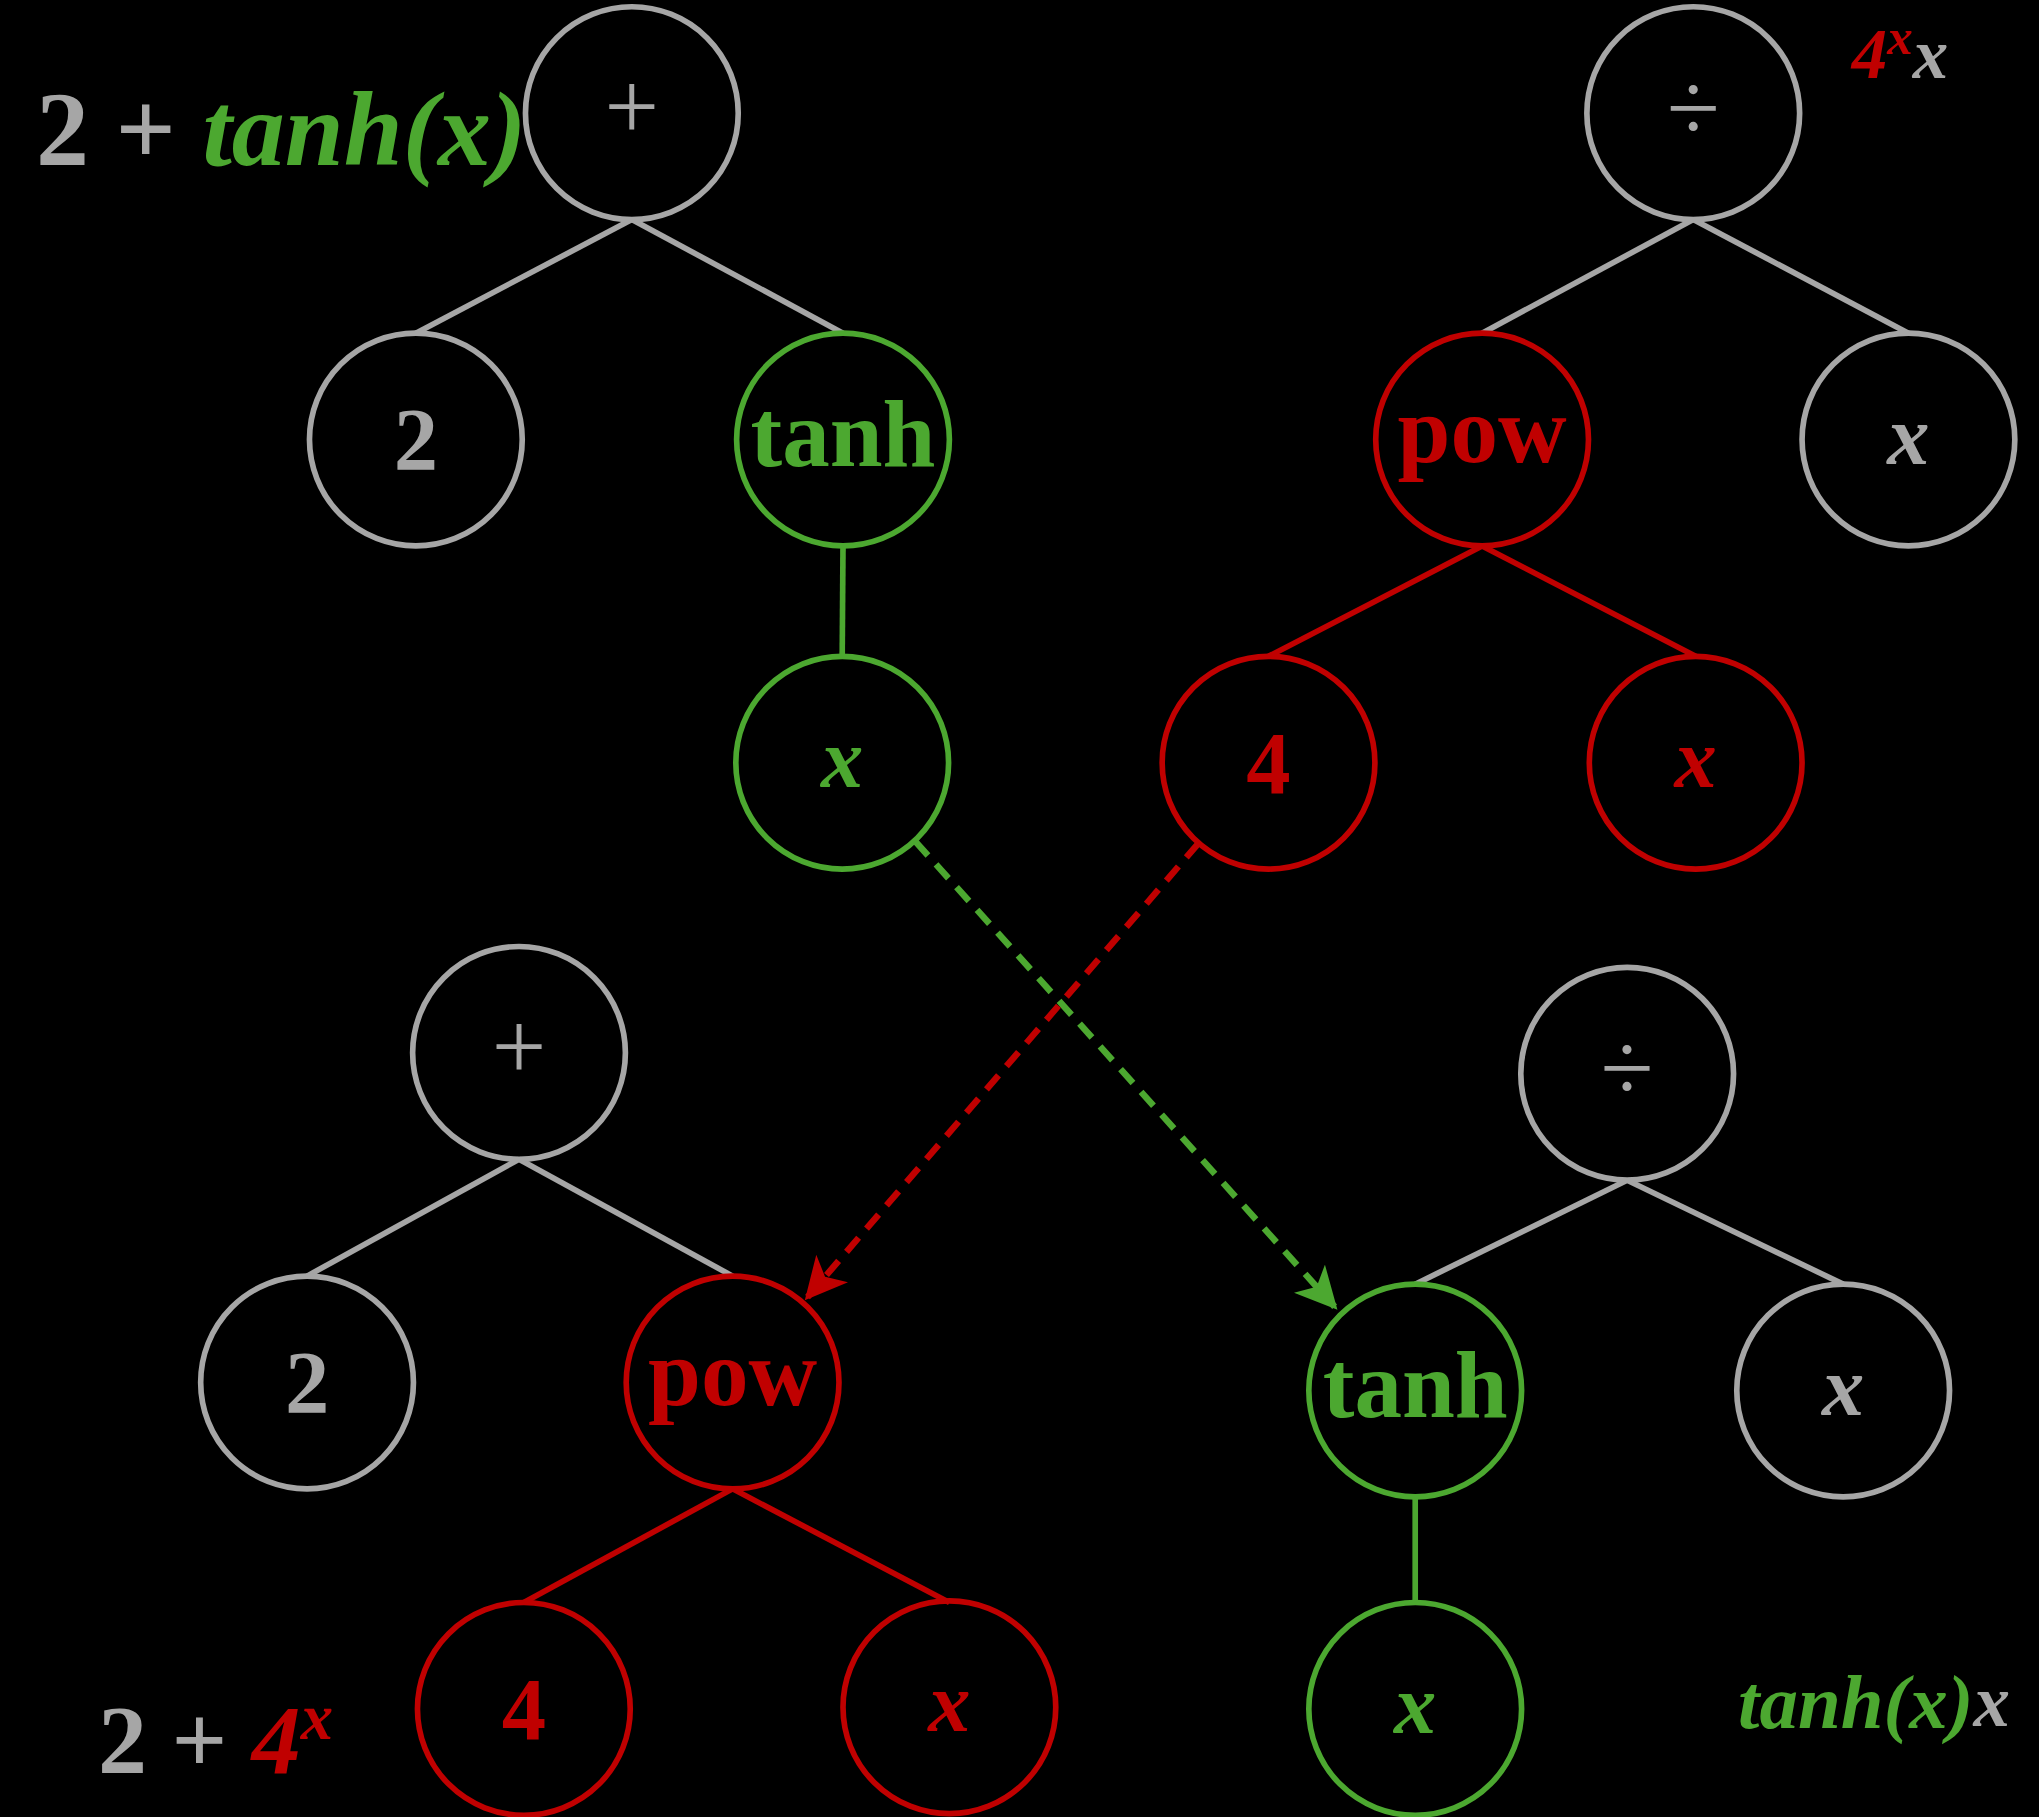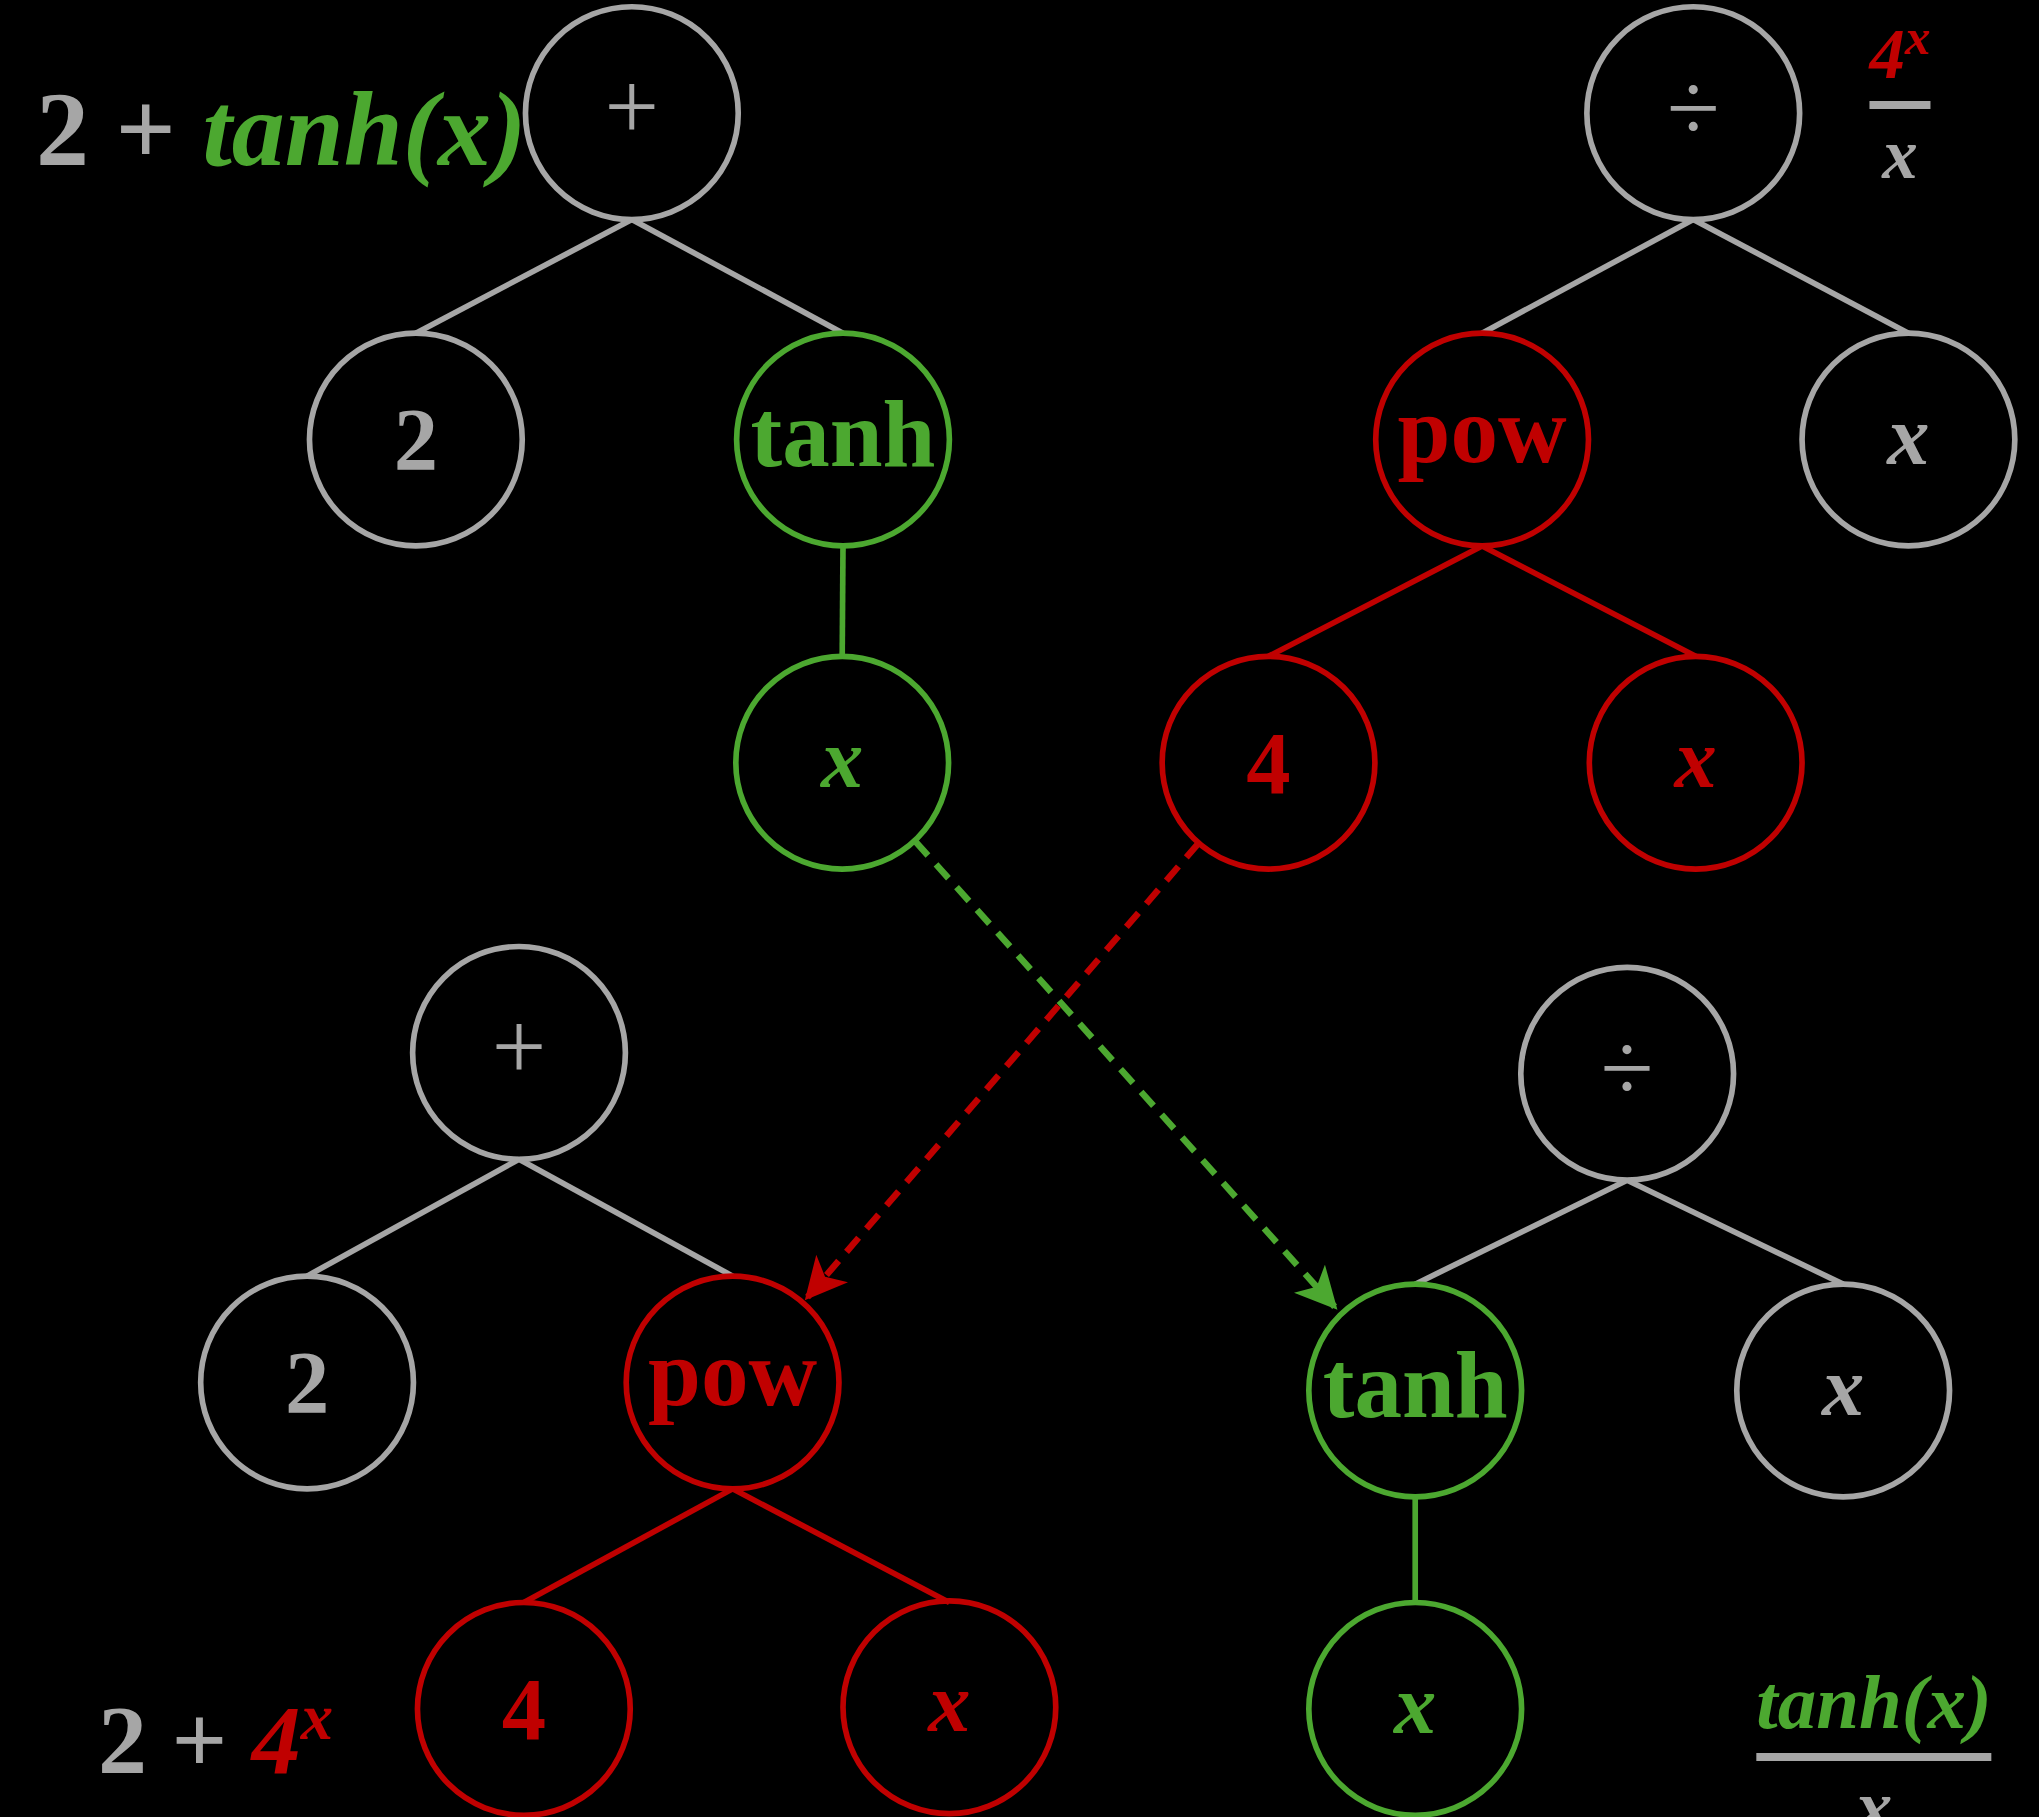--- a/index.html
+++ b/index.html
@@ -77,21 +77,21 @@
     position: relative;
     top: -34px;
     font-size: 0.66em;
     font-style: italic;
   }
 
   
   .fraction {
     position: absolute;
     display: flex;
-    flex-direction: column;
+    flex-direction: row;
     align-items: center;
     transform: translateX(-50%);
     font-weight: 700;
   }
   .frac-tr { left: 1900px; top: 14.5px; }
   .frac-br { left: 1874px; top: 1660px; }
   .frac-num, .frac-den { line-height: 1.1; }
   .frac-tr .frac-num { font-size: 71px; }
   .frac-tr .frac-den { font-size: 71px; }
   .frac-br .frac-num { font-size: 77px; font-weight: 600; }

